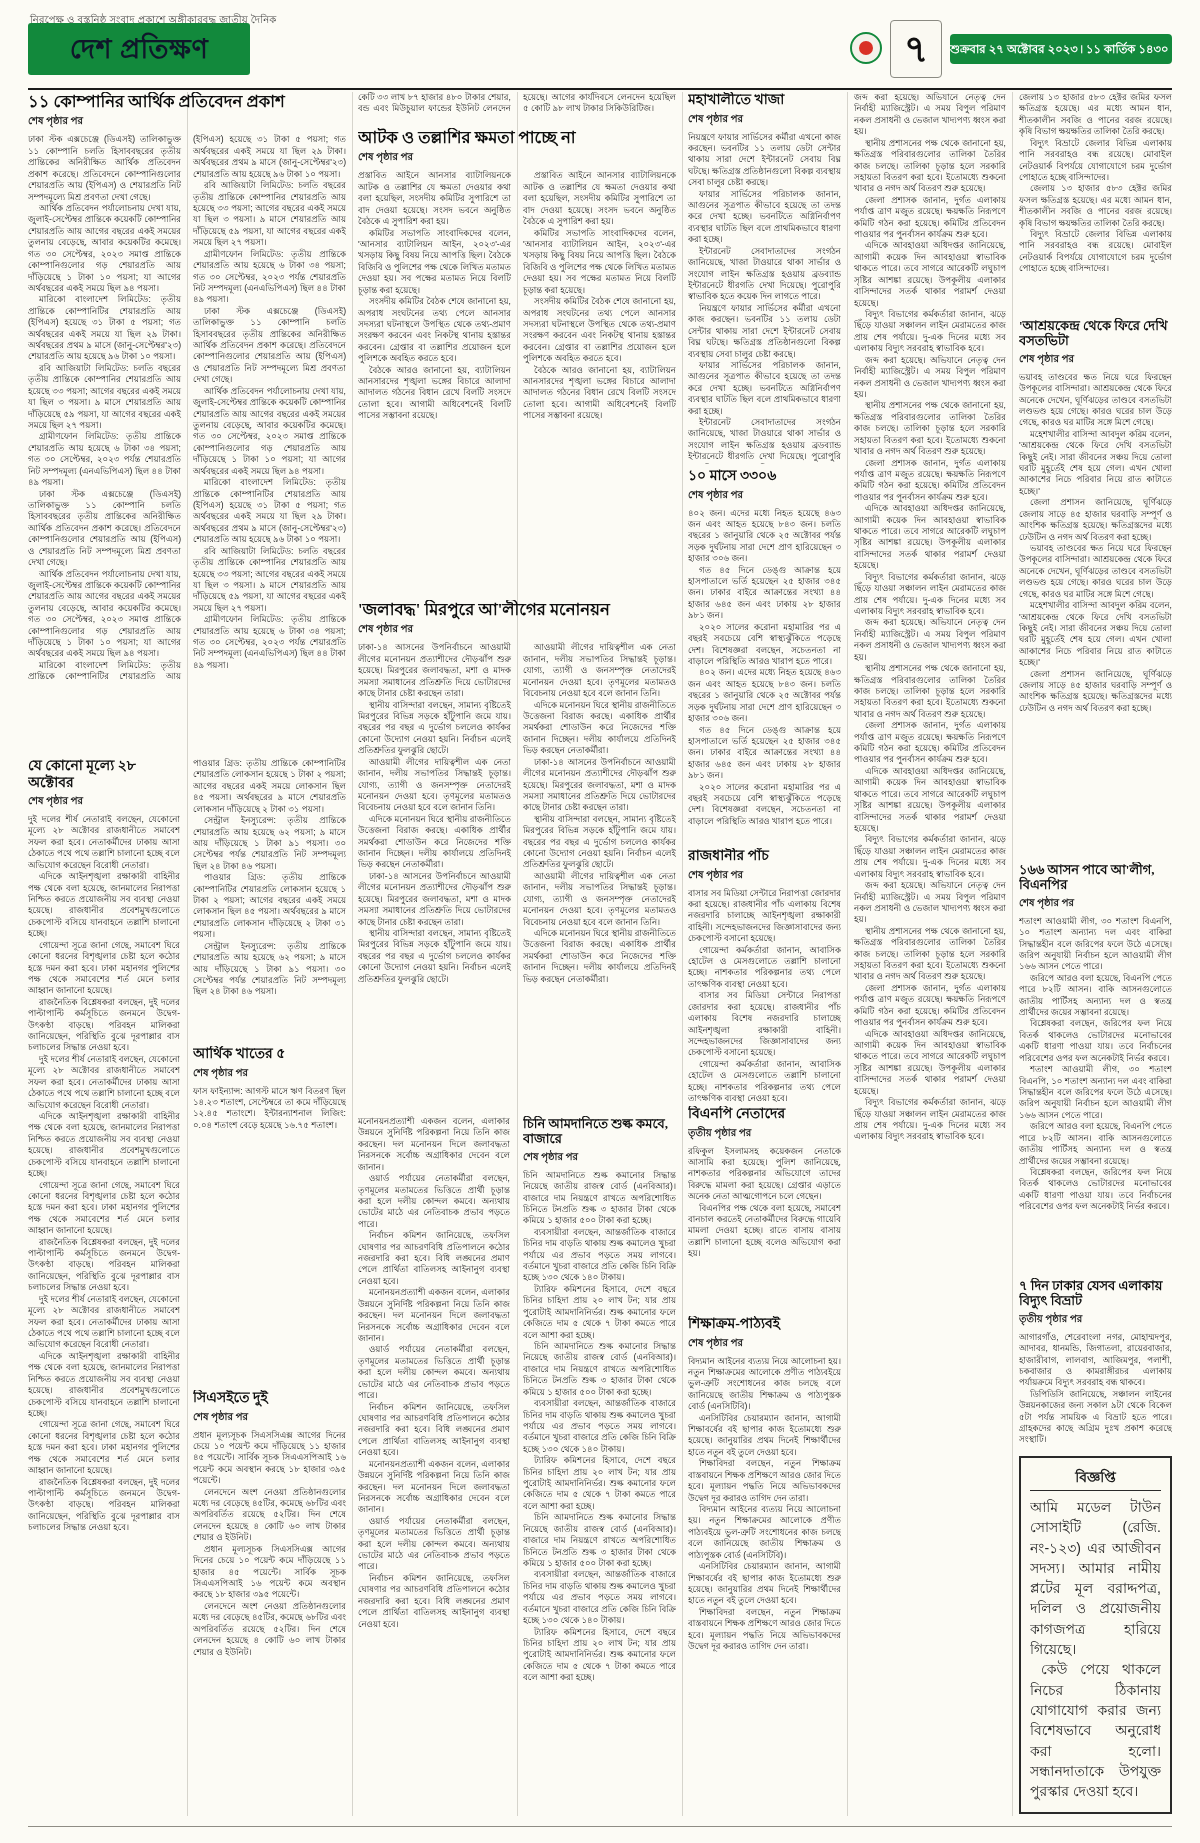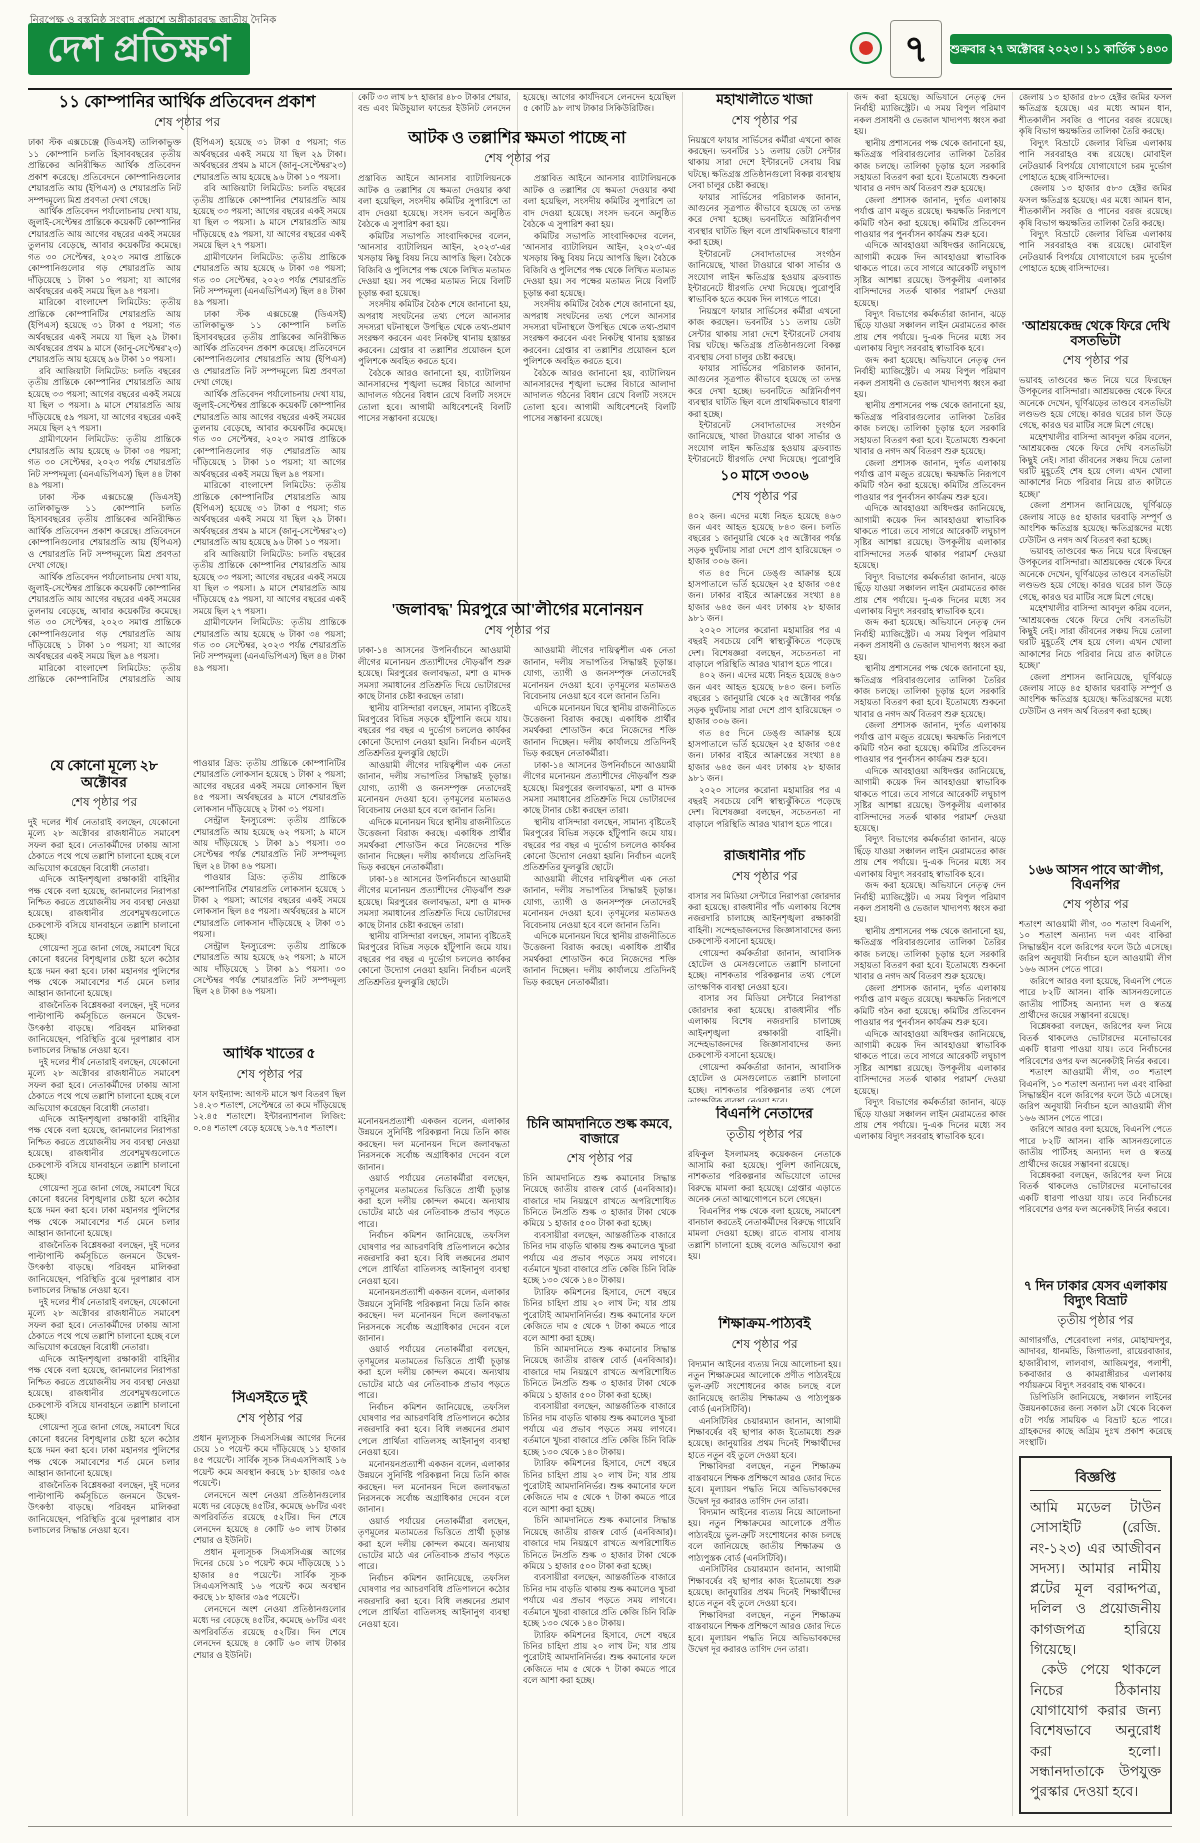--- a/index.html
+++ b/index.html
@@ -7,22 +7,22 @@
   body{
     width:1200px;height:1843px;position:relative;overflow:hidden;
     background:#fcfbf5;color:#1c1c1c;
     font-family:"Liberation Sans","DejaVu Sans",sans-serif;
   }
   
   .hdr{position:absolute;left:28px;top:12px;width:1144px;height:74px}
   .tagline{position:absolute;left:2px;top:0;font-size:10px;color:#444;letter-spacing:.2px}
   .masthead{
     position:absolute;left:0;top:11px;width:222px;height:52px;
-    background:var(--brand-green,#12893c);color:#e5e5e5;
-    font-size:36px;font-weight:bold;line-height:52px;text-align:center;
+    background:var(--brand-green,#12893c);color:#0f172a;
+    font-size:27px;font-weight:bold;line-height:52px;text-align:center;
     border-radius:3px;letter-spacing:.5px;
   }
   .section-title{position:absolute;left:566px;top:16px;font-size:33px;font-weight:bold;color:#0b0b0b;white-space:nowrap}
   .emblem{position:absolute;left:822px;top:20px;width:32px;height:32px;border-radius:50%;
     border:2px solid var(--brand-green,#12893c);background:#f4f2ea;display:flex;align-items:center;justify-content:center}
   .emblem-inner{width:14px;height:14px;border-radius:50%;background:var(--accent-red,#d93025)}
   .page-number{
     position:absolute;left:862px;top:8px;width:52px;height:58px;
     border:1px solid #8a8a82;border-radius:4px;
     font-size:38px;font-weight:bold;text-align:center;line-height:56px;color:#101010;background:#faf9f2;
@@ -31,25 +31,25 @@
     position:absolute;left:922px;top:22px;width:222px;height:30px;border-radius:4px;
     background:var(--brand-green,#12893c);color:#fff;font-size:11.5px;font-weight:bold;
     text-align:left;line-height:30px;white-space:nowrap;
   }
   .header-rule{position:absolute;left:28px;top:88px;width:1144px;border-top:2px solid #1b1b1b}
   .bottom-rule{position:absolute;left:28px;top:1826px;width:1144px;border-top:1px solid #8f8d85}
   
   .vr{position:absolute;top:92px;height:1724px;width:1px;background:var(--rule,#d6d4cc)}
   
   .article{position:absolute;overflow:hidden;display:flex;flex-direction:column}
-  .headline{font-weight:bold;text-align:center;line-height:1.18;margin:0 0 2px;color:#0d0d0d;font-family:"Liberation Serif","DejaVu Serif",serif}
+  .headline{font-weight:bold;text-align:left;line-height:1.18;margin:0 0 2px;color:#0d0d0d;font-family:"Liberation Serif","DejaVu Serif",serif}
   .hl-lg{font-size:16.5px}
   .hl-md{font-size:14px}
   .hl-sm{font-size:13px}
-  .continued{font-size:12px;font-weight:normal;text-align:center;margin:0 0 4px;color:#222}
+  .continued{font-size:10px;font-weight:bold;margin:0 0 4px;color:#222}
   .body{flex:1;overflow:hidden}
   .body.cols-2{column-count:2;column-gap:12px;column-rule:1px solid var(--rule,#d6d4cc)}
   .para{font-size:8.6px;line-height:1.33;text-align:justify;margin:0;text-indent:11px;color:#242424;word-break:break-word}
   .body .para:first-child{text-indent:0}
   
   .notice{border:2px solid #2a2a2a;padding:8px 9px;background:#fbfaf2;display:flex;flex-direction:column;overflow:hidden}
   .notice-title{font-size:14px;font-weight:bold;text-align:center;border-bottom:1px solid #2a2a2a;margin:0 0 6px}
   .notice .para{font-size:14px;line-height:1.45}
 </style>
 </head>

